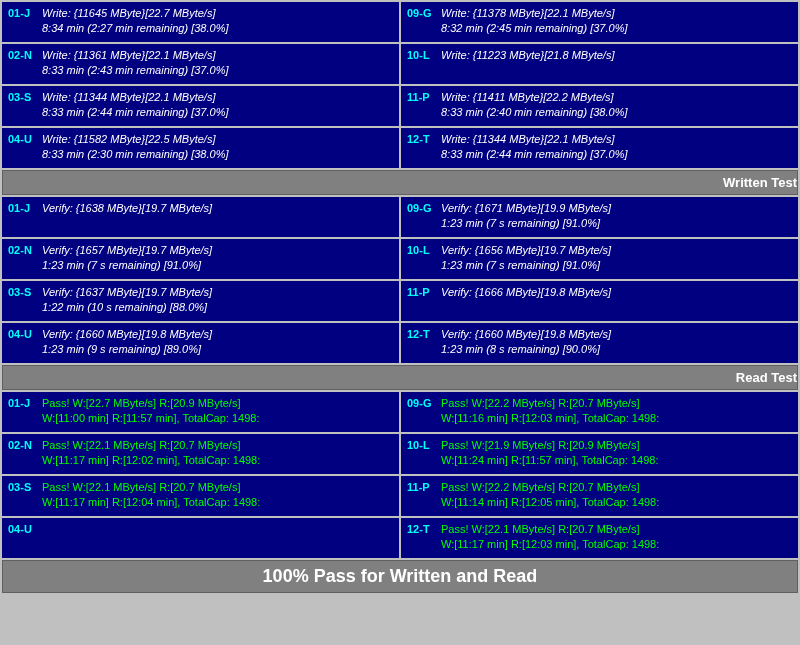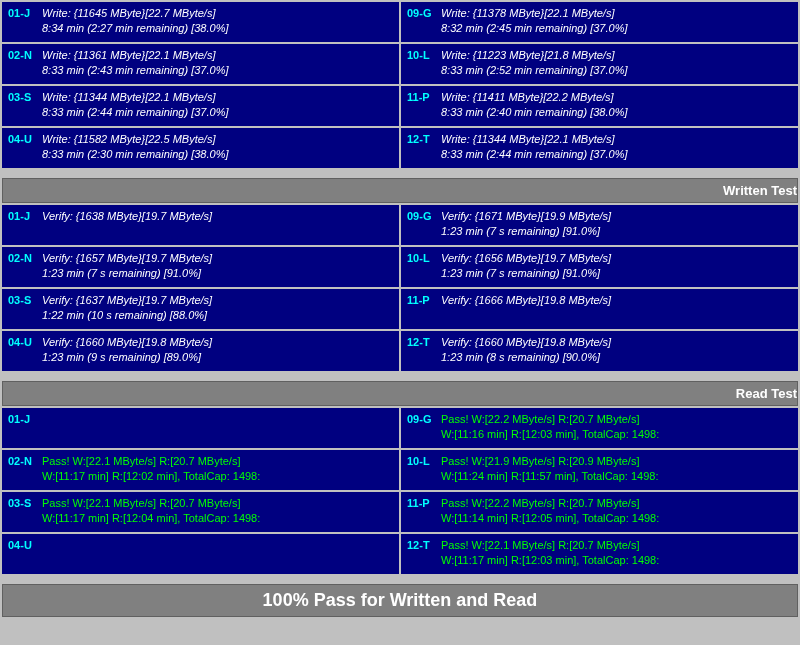--- a/index.html
+++ b/index.html
@@ -9,21 +9,21 @@
       font-size: 11px;
       width: 800px;
       min-height: 645px;
     }
     .main-container {
       width: 800px;
       background: #c0c0c0;
       padding: 2px;
     }
     .section {
-      margin-bottom: 10px;
+      margin-bottom: 2px;
     }
     .grid-2col {
       display: grid;
       grid-template-columns: 1fr 1fr;
       gap: 2px;
     }
     .cell {
       background: #000080;
       color: #ffffff;
       padding: 3px 5px;
@@ -148,21 +148,20 @@
               <div>Write: {11378 MByte}[22.1 MByte/s]</div>
               <div>8:32 min (2:45 min remaining)  [37.0%]</div>
             </div>
           </div>
         </div>
         <div class="cell" style="margin-top:2px">
           <div class="cell-row">
             <span class="device-id">10-L</span>
             <div class="cell-content">
               <div>Write: {11223 MByte}[21.8 MByte/s]</div>
-              <div>8:33 min (2:52 min remaining)  [37.0%]</div>
             </div>
           </div>
         </div>
         <div class="cell" style="margin-top:2px">
           <div class="cell-row">
             <span class="device-id">11-P</span>
             <div class="cell-content">
               <div>Write: {11411 MByte}[22.2 MByte/s]</div>
               <div>8:33 min (2:40 min remaining)  [38.0%]</div>
             </div>
@@ -266,20 +265,24 @@
 
   <div class="section-header">Read Test</div>
 
   <div class="section">
     <div class="grid-2col">
 
       <div>
         <div class="pass-cell">
           <div class="pass-row">
             <span class="pass-device-id">01-J</span>
+            <div class="pass-content">
+              <div>Pass! W:[22.7 MByte/s] R:[20.9 MByte/s]</div>
+              <div>W:[11:00 min] R:[11:57 min], TotalCap: 1498:</div>
+            </div>
           </div>
         </div>
         <div class="pass-cell" style="margin-top:2px">
           <div class="pass-row">
             <span class="pass-device-id">02-N</span>
             <div class="pass-content">
               <div>Pass! W:[22.1 MByte/s] R:[20.7 MByte/s]</div>
               <div>W:[11:17 min] R:[12:02 min], TotalCap: 1498:</div>
             </div>
           </div>

